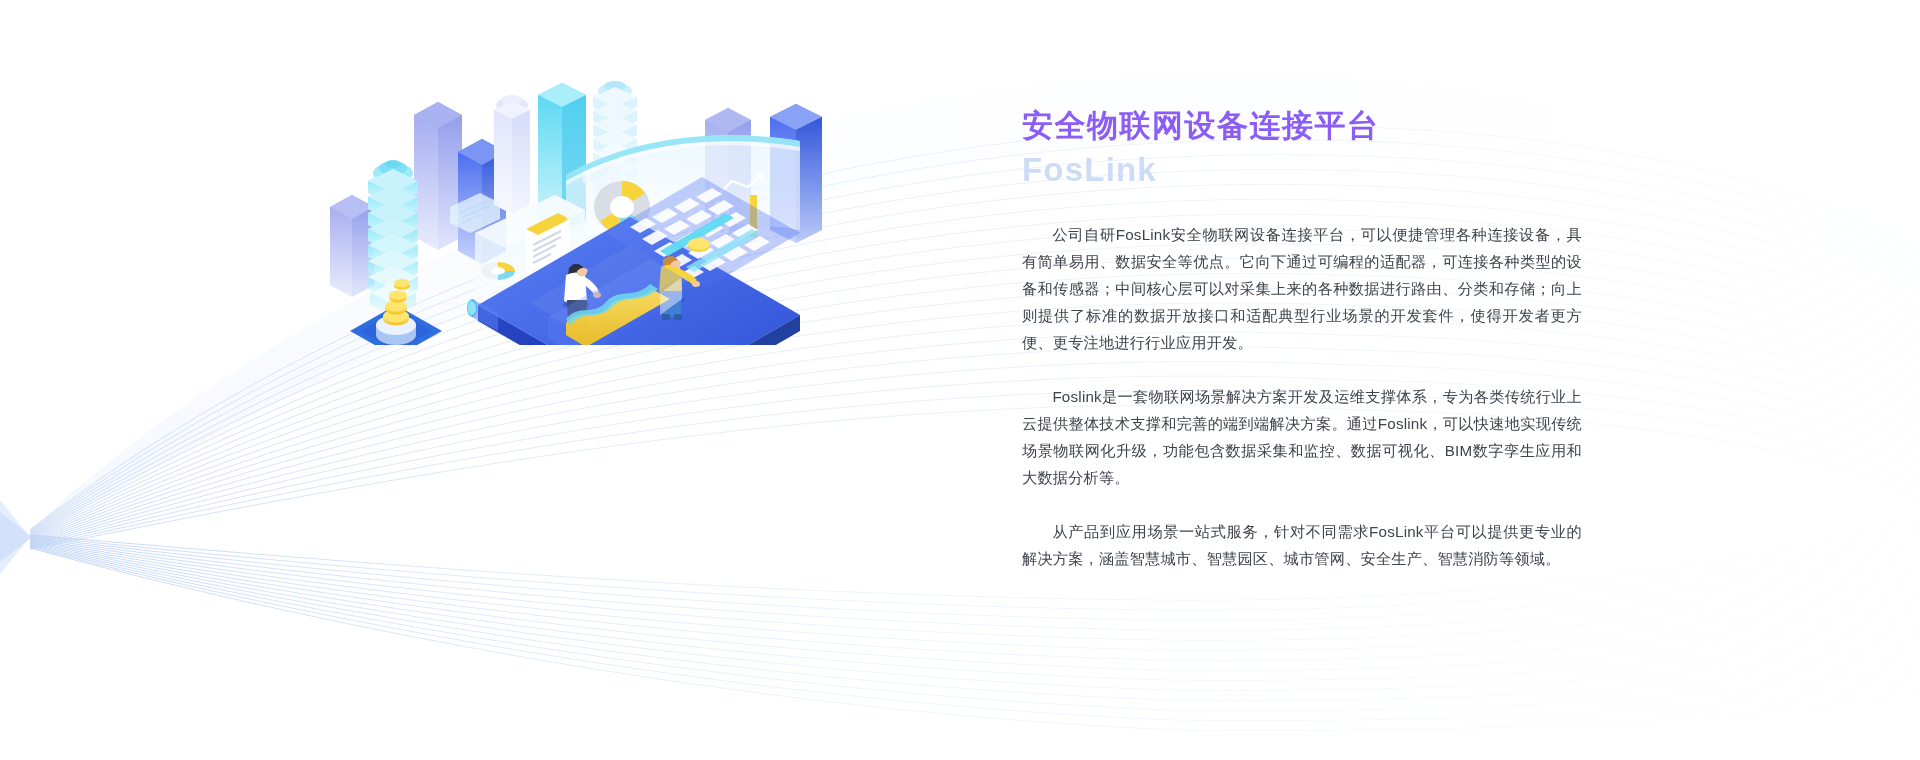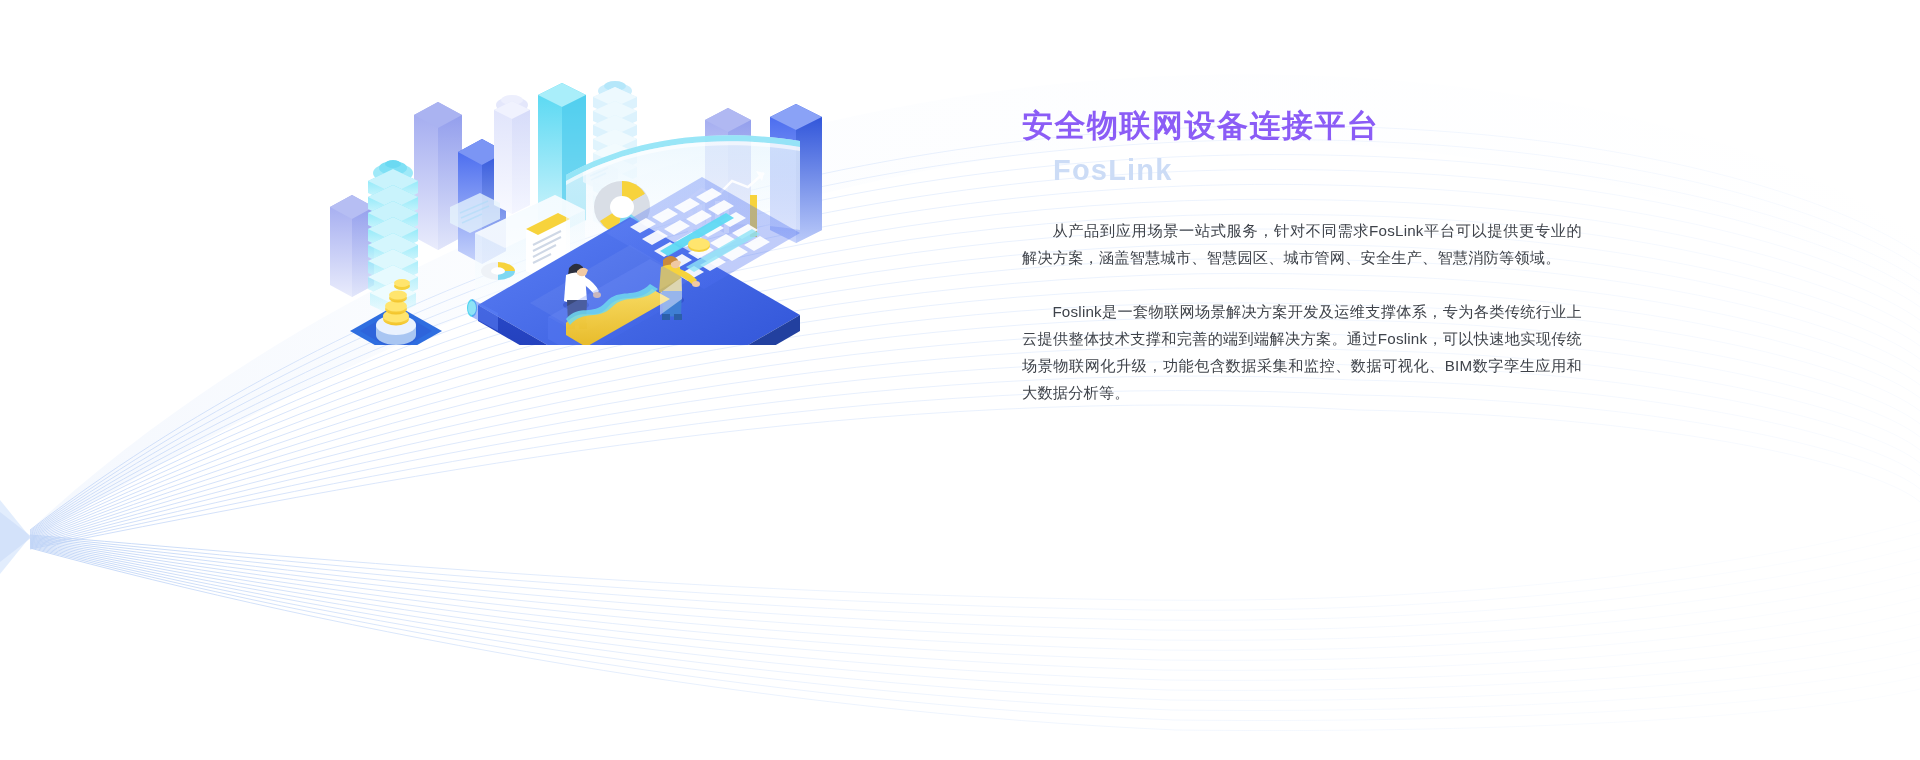--- a/index.html
+++ b/index.html
@@ -42,27 +42,26 @@
   }
   #page-title {
     font-size:31px;
     font-weight:bold;
     color:#8b5cf6;
     letter-spacing:1.5px;
     line-height:44px;
     white-space:nowrap;
   }
   #product-name {
-    font-size:29px;
+    font-size:33px;
     font-weight:bold;
     color:#ccdcf6;
     letter-spacing:1.2px;
     line-height:40px;
     margin-top:2px;
-    margin-left:31px;
   }
   .body-para {
     font-size:15.2px;
     line-height:27px;
     color:#3f434a;
     text-indent:2em;
     text-align:justify;
     text-justify:inter-ideograph;
     letter-spacing:0.2px;
   }
@@ -474,17 +473,18 @@
         <ellipse cx="68" cy="240" rx="9" ry="4.5" fill="#ffe56e"></ellipse>
         <ellipse cx="72" cy="231" rx="8" ry="4" fill="#f5d13a"></ellipse>
         <ellipse cx="72" cy="228" rx="8" ry="4" fill="#ffe56e"></ellipse>
       </g>
     </g>
   </svg>
 
   <div id="text-col">
     <h1 id="page-title">安全物联网设备连接平台</h1>
     <div id="product-name">FosLink</div>
+    <p id="para-1" class="body-para">公司自研FosLink安全物联网设备连接平台，可以便捷管理各种连接设备，具有简单易用、数据安全等优点。它向下通过可编程的适配器，可连接各种类型的设备和传感器；中间核心层可以对采集上来的各种数据进行路由、分类和存储；向上则提供了标准的数据开放接口和适配典型行业场景的开发套件，使得开发者更方便、更专注地进行行业应用开发。</p>
+    <p id="para-2" class="body-para">Foslink是一套物联网场景解决方案开发及运维支撑体系，专为各类传统行业上云提供整体技术支撑和完善的端到端解决方案。通过Foslink，可以快速地实现传统场景物联网化升级，功能包含数据采集和监控、数据可视化、BIM数字孪生应用和大数据分析等。</p>
     <p id="para-3" class="body-para">从产品到应用场景一站式服务，针对不同需求FosLink平台可以提供更专业的解决方案，涵盖智慧城市、智慧园区、城市管网、安全生产、智慧消防等领域。</p>
-    <p id="para-2" class="body-para">Foslink是一套物联网场景解决方案开发及运维支撑体系，专为各类传统行业上云提供整体技术支撑和完善的端到端解决方案。通过Foslink，可以快速地实现传统场景物联网化升级，功能包含数据采集和监控、数据可视化、BIM数字孪生应用和大数据分析等。</p>
   </div>
 
 </div>
 
 </body></html>

